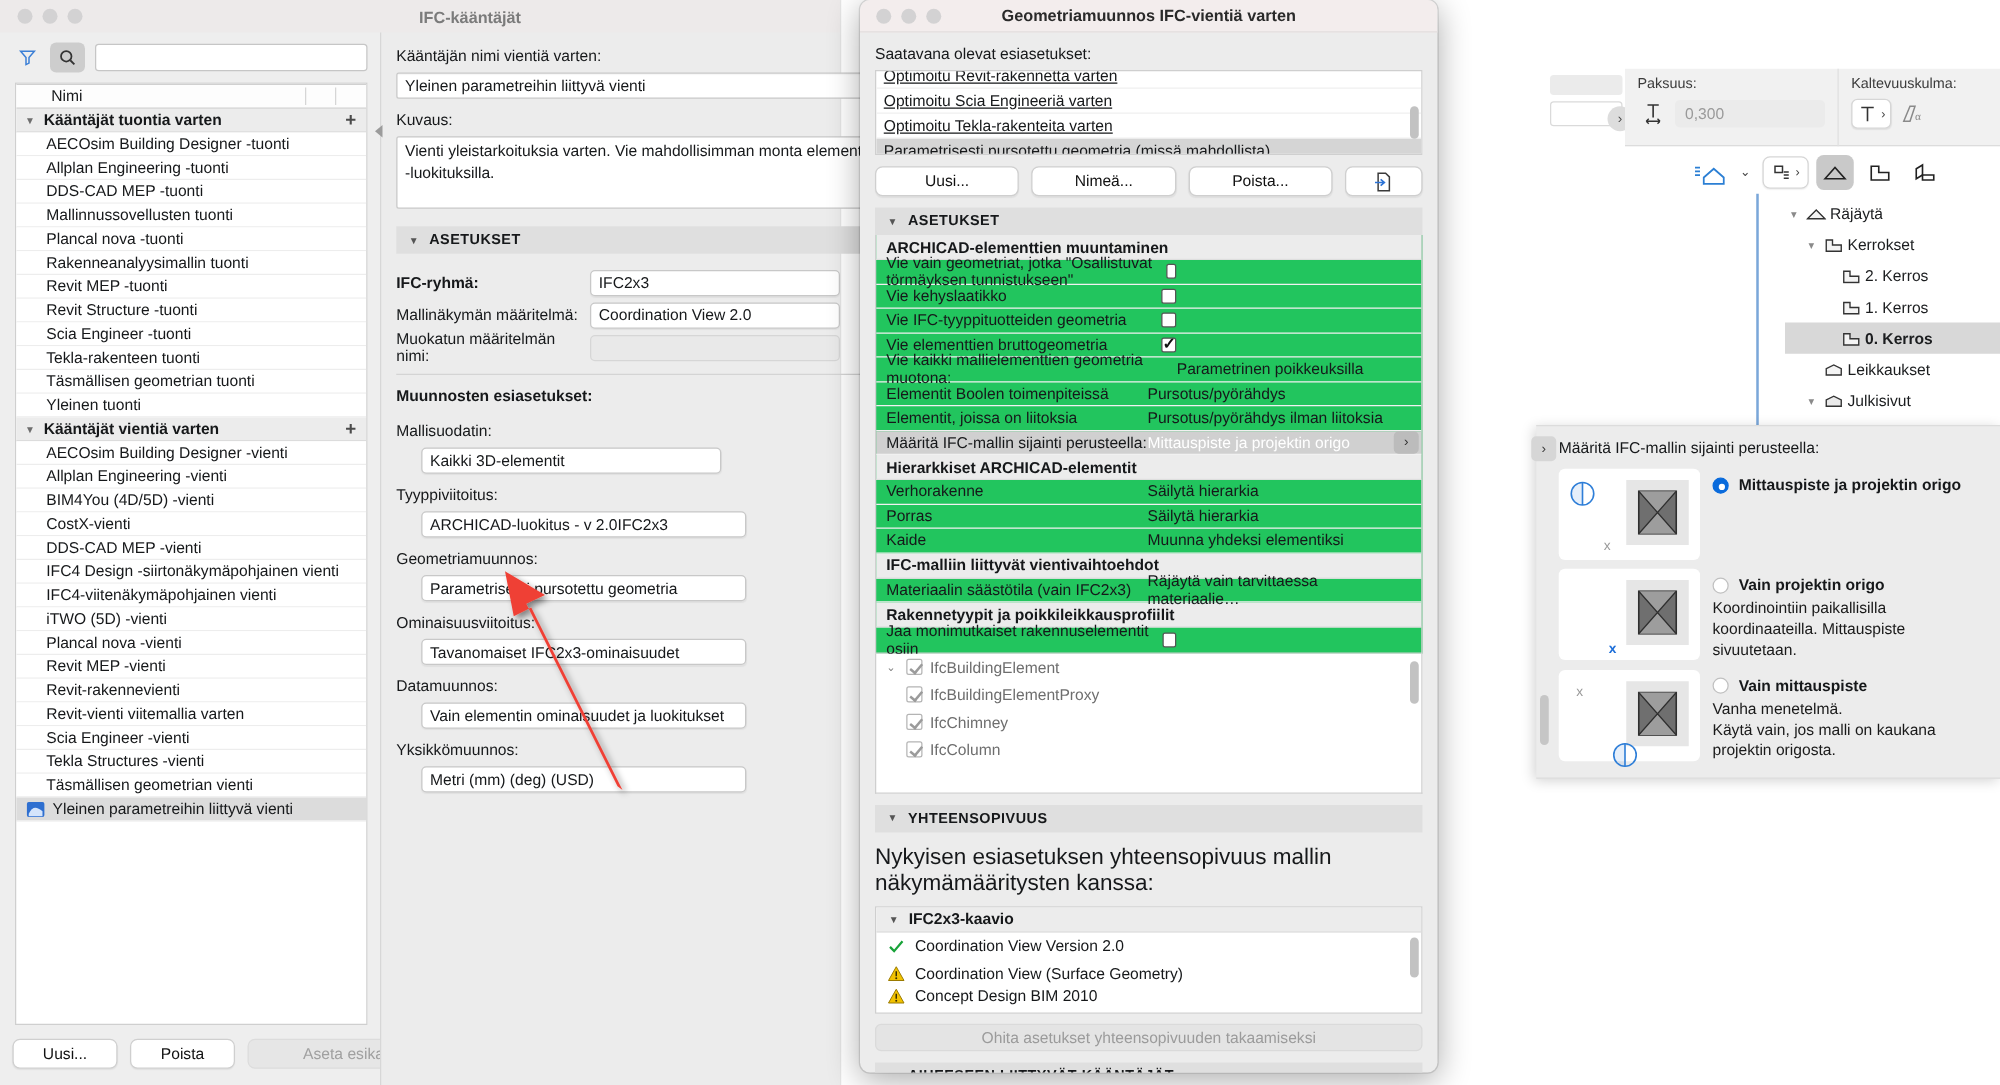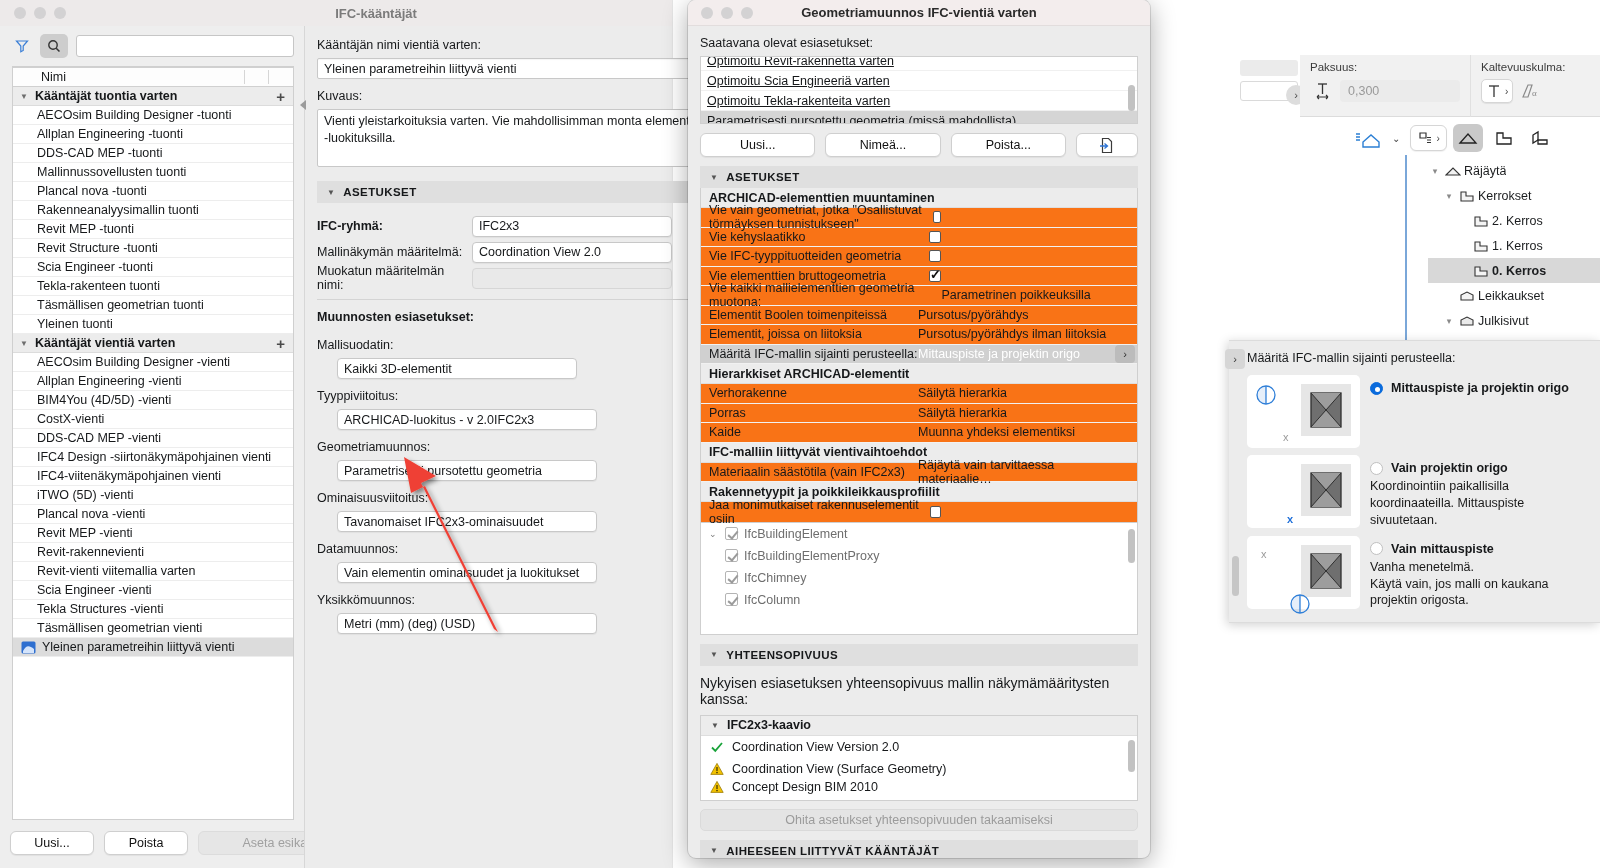--- a/index.html
+++ b/index.html
@@ -228,21 +228,21 @@
   .preset-btns .btn-pill { flex: 1; }
   .preset-btns .icon-sq { width: 62px; margin-left: 0; }
 
   .dsec {
     height: 22px; background: #dfdfdf; display: flex; align-items: center;
     font-size: 11.5px; font-weight: bold; letter-spacing: .4px; gap: 8px;
     padding-left: 10px; margin-top: 9px;
   }
   .dsec .tw { font-size: 8px; color: #555; }
 
-  .opt-table { background: #f97316; border: 1px solid #cfcfcf; border-top: none; position: relative; }
+  .opt-table { background: #22c55e; border: 1px solid #cfcfcf; border-top: none; position: relative; }
   .grp-h {
     height: 20px; background: #ececec; display: flex; align-items: center;
     padding-left: 8px; font-weight: bold; font-size: 12.5px;
     border-bottom: 1px solid #dedede;
   }
   .opt-row {
     height: 19.5px; display: flex; align-items: center; padding: 0 6px 0 8px;
     font-size: 12.5px; border-bottom: 1px solid #f1f1f1;
   }
   .opt-row.hl { background: #d0d0d0; }
@@ -281,21 +281,21 @@
     padding-left: 10px; font-weight: bold; font-size: 12.5px; border-bottom: 1px solid #dedede;
   }
   .cl-head .tw { font-size: 8px; color: #555; }
   .cl-row { height: 22px; display: flex; align-items: center; gap: 8px; padding-left: 9px; font-size: 12.5px; }
 
   .wide-dis {
     height: 22px; margin-top: 8px; border-radius: 5px; background: #e4e4e4;
     border: 1px solid #dadada; display: flex; align-items: center; justify-content: center;
     font-size: 12.5px; color: #9b9b9b;
   }
-  .foot-note { font-size: 14px; margin-top: 10px; }
+  .foot-note { font-size: 18px; margin-top: 10px; }
 
   
   .locpanel {
     position: absolute; left: 1229px; top: 340px; width: 371px; height: 283px;
     background: #ececec; box-shadow: -2px 2px 10px rgba(0,0,0,.18);
     border-top: 1px solid #dcdcdc; border-bottom: 1px solid #dcdcdc;
   }
   .locpanel .hdr { font-size: 12.5px; padding: 10px 0 10px 18px; }
   .loc-item { display: flex; gap: 10px; padding: 0 10px 0 18px; margin-bottom: 7px; }
   .loc-thumb {

